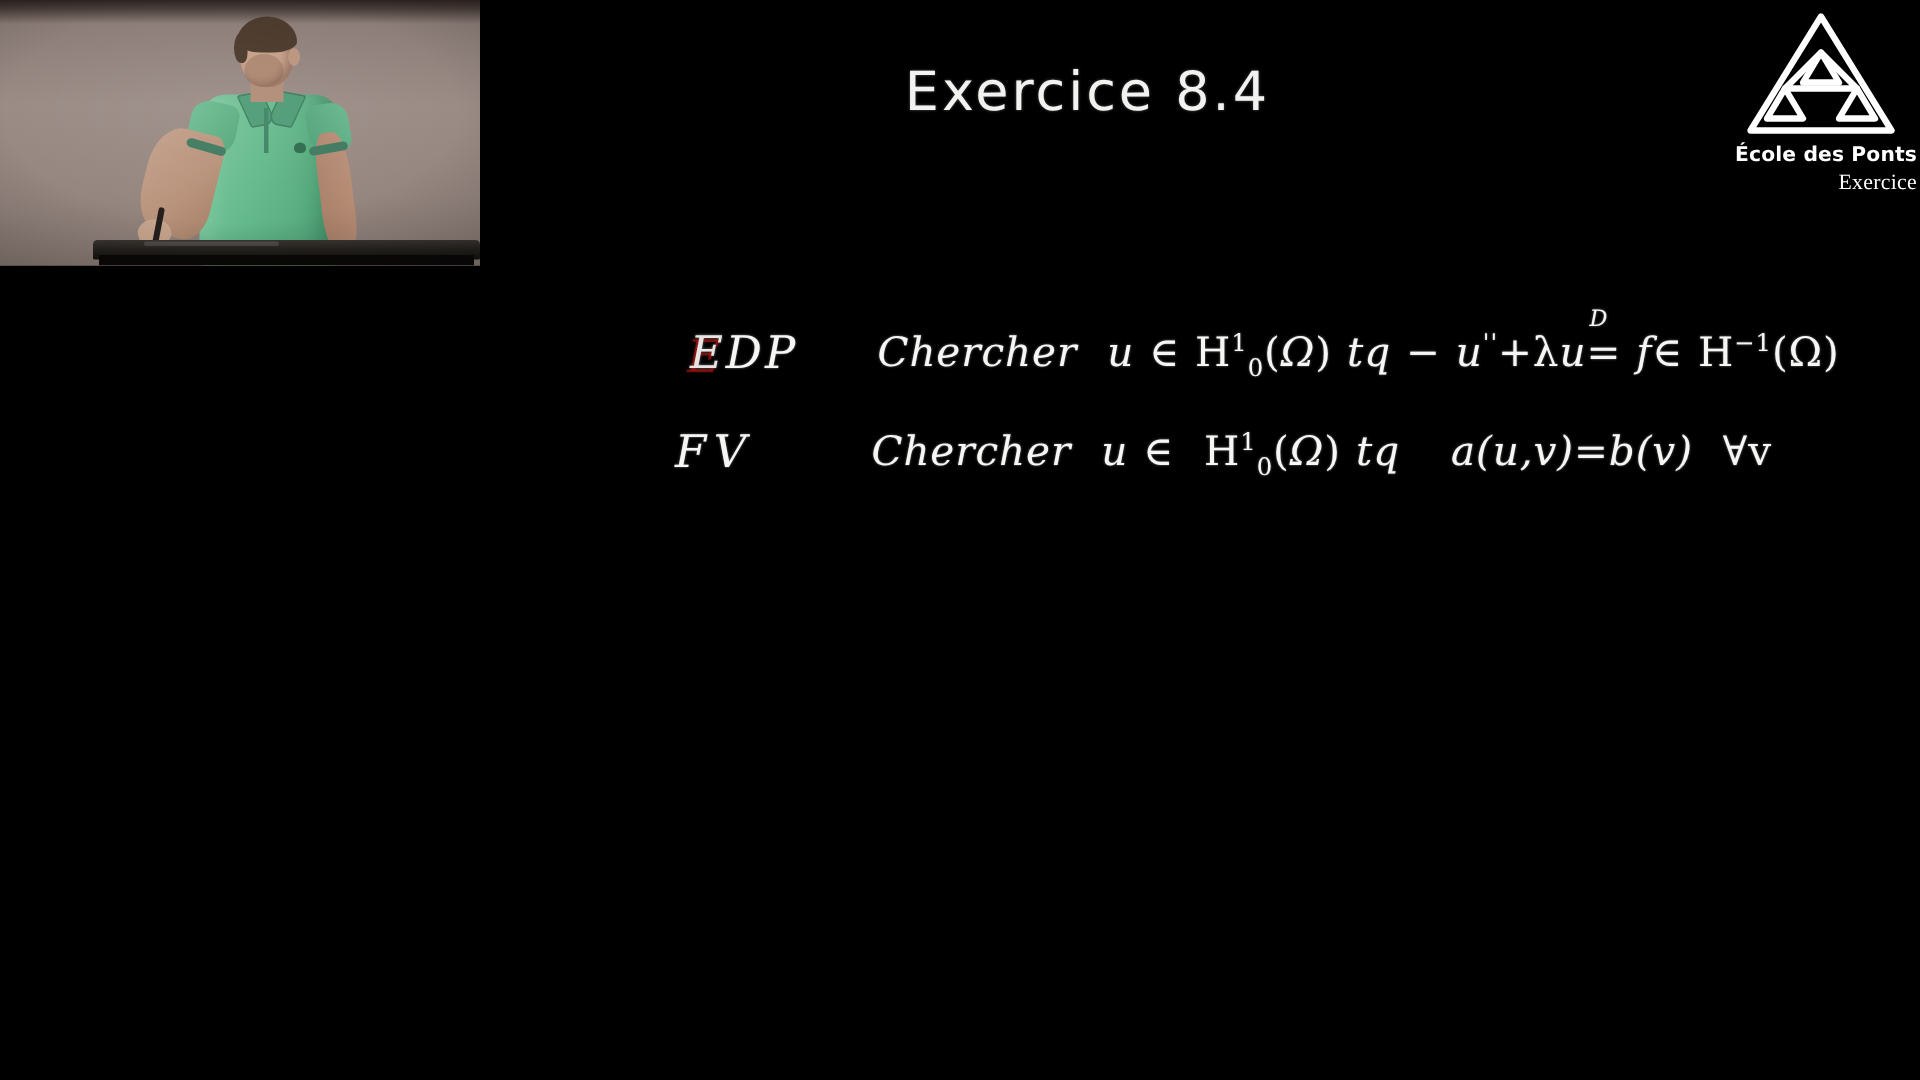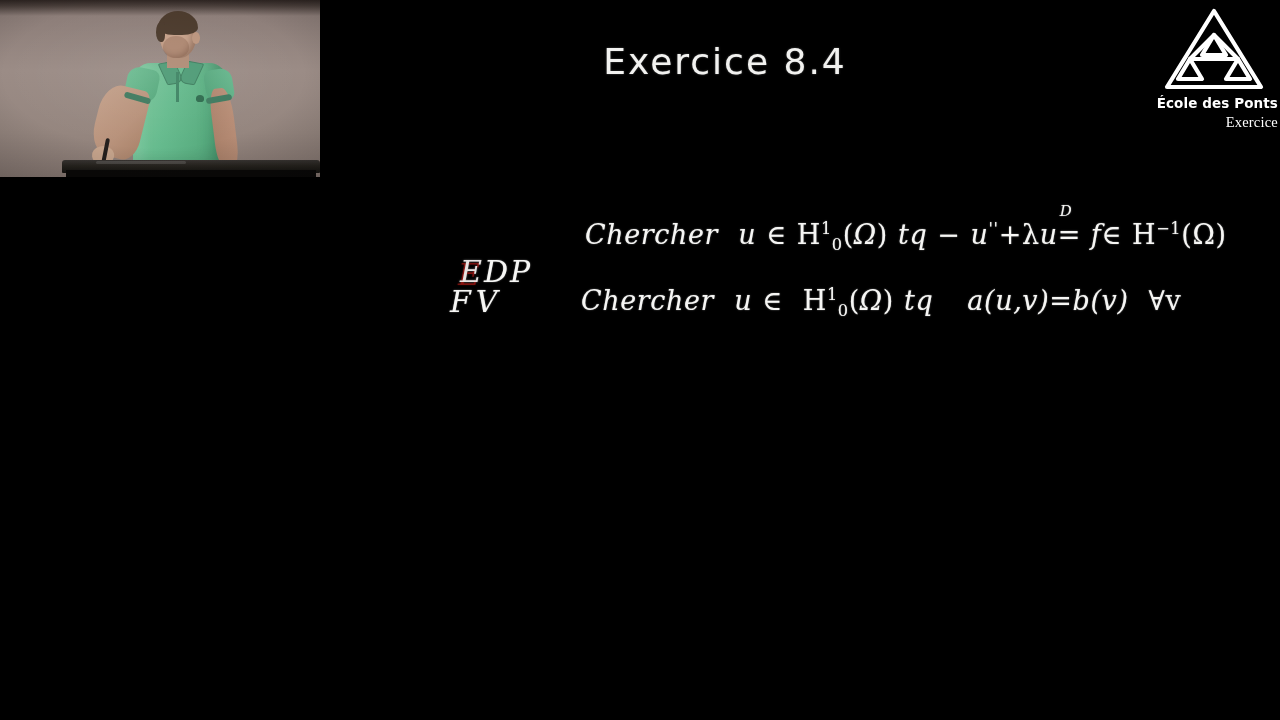--- a/index.html
+++ b/index.html
@@ -271,21 +271,21 @@
   }
   .row-label {
     font-size: 30px;
     font-style: italic;
     letter-spacing: 2px;
   }
   .row-body {
     font-size: 27px;
     letter-spacing: 0.6px;
   }
-  #edp-label { left: 460px; top: 218px; margin-top: 36px; }
+  #edp-label { left: 460px; top: 218px; }
   #edp-label .red-e {
     color: #e8e4e2;
     text-shadow: -2px 3px 1px rgba(150,22,18,0.95), 0 0 2px rgba(255,255,255,0.5);
   }
   #fv-label  { left: 450px; top: 284px; letter-spacing: 5px; }
   #edp-body  { left: 585px; top: 219px; }
   #fv-body   { left: 581px; top: 285px; }
 
   .sup { font-size: 0.60em; vertical-align: super; font-style: normal; }
   .sub { font-size: 0.60em; vertical-align: sub; font-style: normal; }

